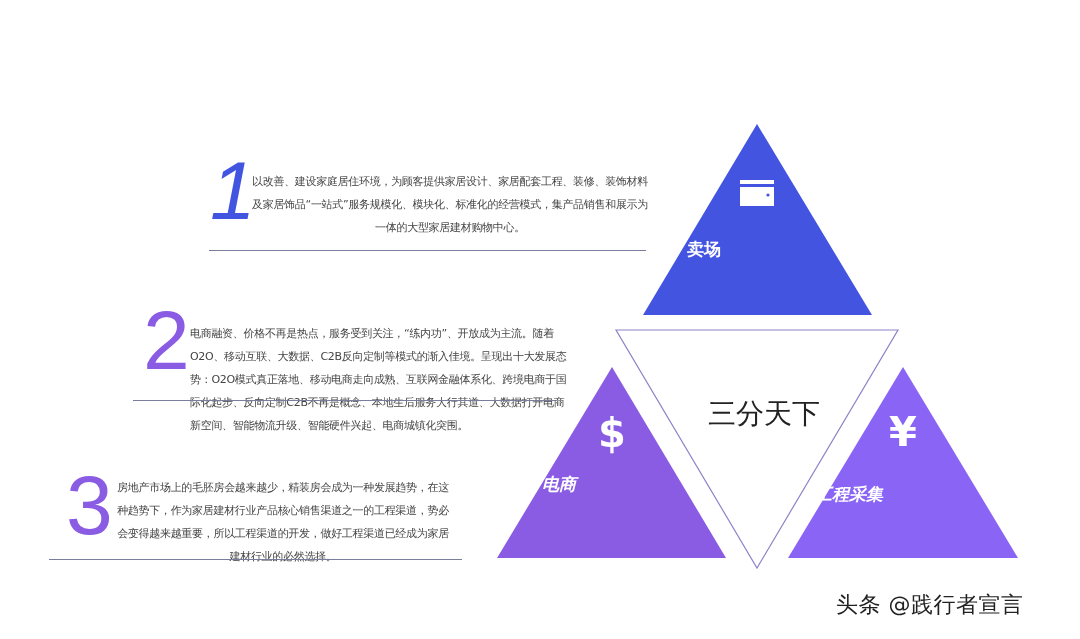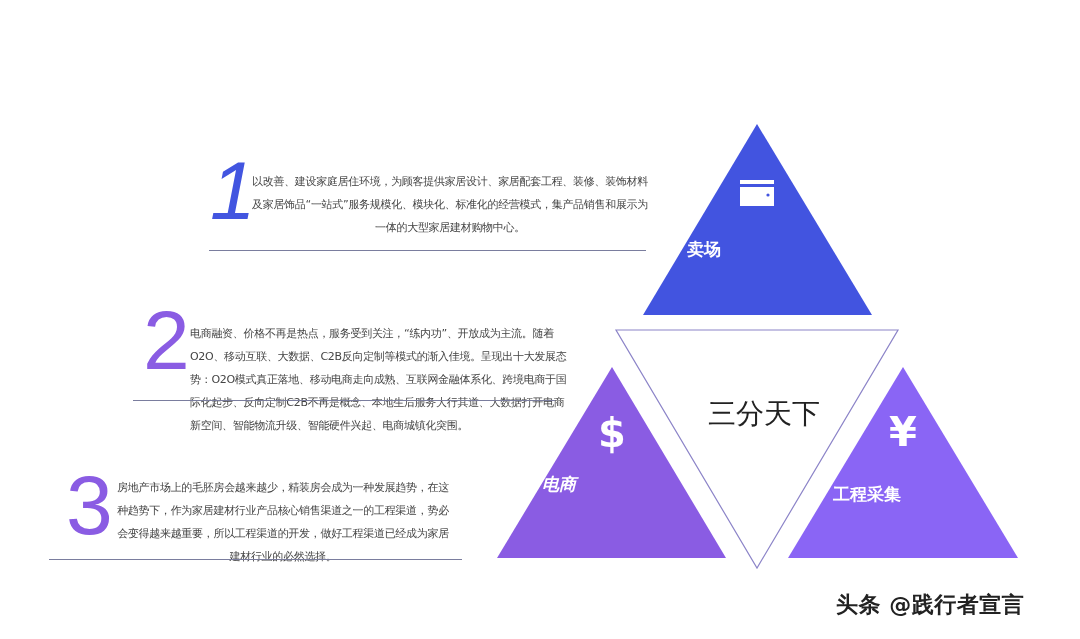--- a/index.html
+++ b/index.html
@@ -12,21 +12,21 @@
   .para { position:absolute; font-size:11px; line-height:23px; color:#444; letter-spacing:-0.3px; }
   .p1 { left:252px; top:170px; width:396px; text-align:center; }
   .p2 { left:190px; top:298px; width:382px; text-align:left;margin-top:24px; }
   .p3 { left:113px; top:476px; width:340px; text-align:center; }
   .rule { position:absolute; height:1px; background:#7a7d9e; }
   svg.diagram { position:absolute; left:0; top:0; }
   .tri-label { position:absolute; color:#fff; font-weight:bold; font-size:17px; text-align:left; width:140px; }
   .center-title { position:absolute; left:690px; top:395px; width:130px; text-align:right; font-size:28px; color:#222; }
   .icon { position:absolute; color:#fff; text-align:center; width:60px; font-weight:bold; }
   .watermark { position:absolute; left:836px; top:590px; font-size:22px; color:#222;
-               text-shadow:1px 1px 0 #fff, -1px -1px 0 #fff; letter-spacing:0.5px;font-weight:bold; }
+               text-shadow:1px 1px 0 #fff, -1px -1px 0 #fff; letter-spacing:0.5px; }
 </style>
 </head>
 <body>
 
 <div>
   <div class="num num1">1</div>
   <div class="para p1">以改善、建设家庭居住环境，为顾客提供家居设计、家居配套工程、装修、装饰材料及家居饰品“一站式”服务规模化、模块化、标准化的经营模式，集产品销售和展示为一体的大型家居建材购物中心。</div>
   <div class="rule" style="left:209px; top:250px; width:437px;"></div>
 </div>
 
@@ -54,17 +54,17 @@
     <circle cx="768" cy="195" r="1.6" fill="#4254e0"></circle>
   </g>
 </svg>
 
 <div class="tri-label" style="left:687px; top:238px;">卖场</div>
 
 <div class="icon" style="left:582px; top:413px; font-size:40px; line-height:40px;">$</div>
 <div class="tri-label" style="left:542px; top:473px;font-style:italic;">电商</div>
 
 <div class="icon" style="left:873px; top:412px; font-size:40px; line-height:40px;">¥</div>
-<div class="tri-label" style="left:833px; top:483px;">工程采集</div>
+<div class="tri-label" style="left:815px; top:483px;font-style:italic;">工程采集</div>
 
 <div class="center-title">三分天下</div>
 
 <div class="watermark">头条 @践行者宣言</div>
 
 </body></html>

